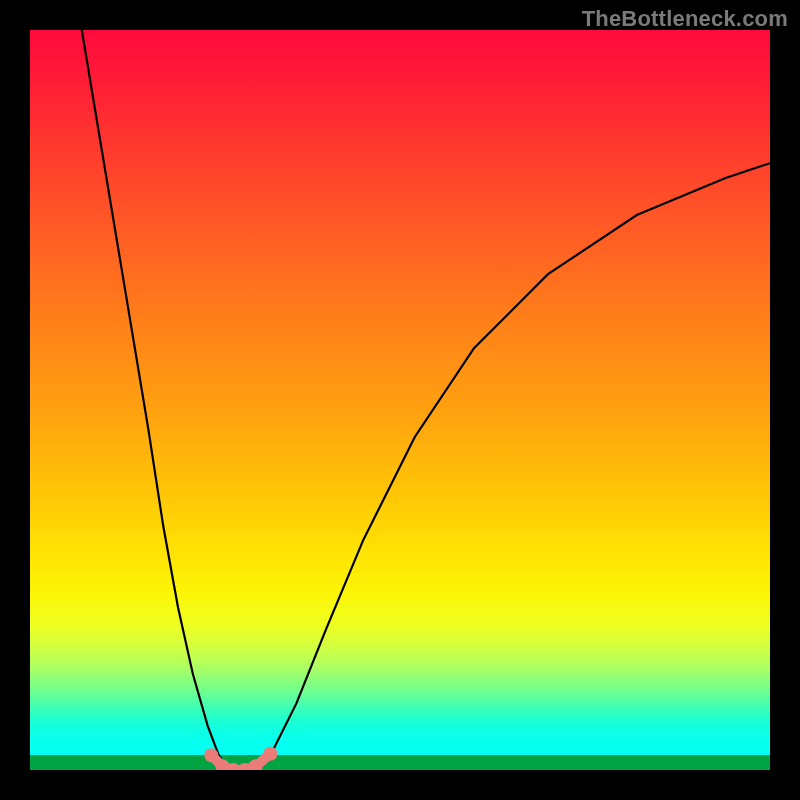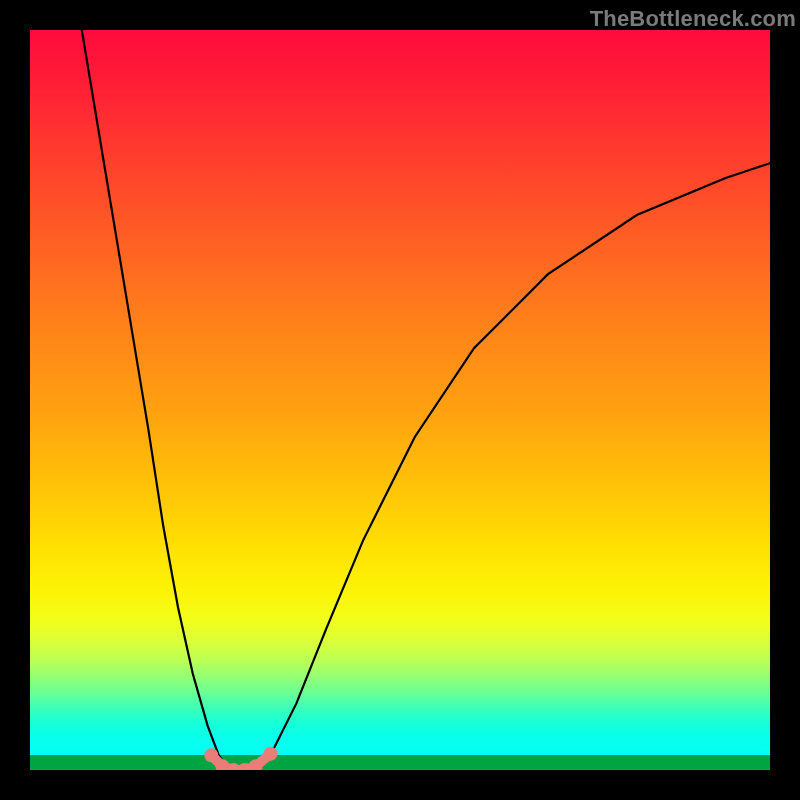--- a/index.html
+++ b/index.html
@@ -6,21 +6,21 @@
   html, body { width: 800px; height: 800px; overflow: hidden; background: #000; }
   .frame {
     position: relative;
     width: 800px;
     height: 800px;
     background: #000;
   }
   .watermark {
     position: absolute;
     top: 6px;
-    right: 4px;
+    right: 12px;
     font-family: Arial, Helvetica, sans-serif;
     font-size: 22px;
     font-weight: bold;
     color: #7a7a7a;
     letter-spacing: 0.2px;
     z-index: 10;
   }
   .plot-area {
     position: absolute;
     left: 30px;

